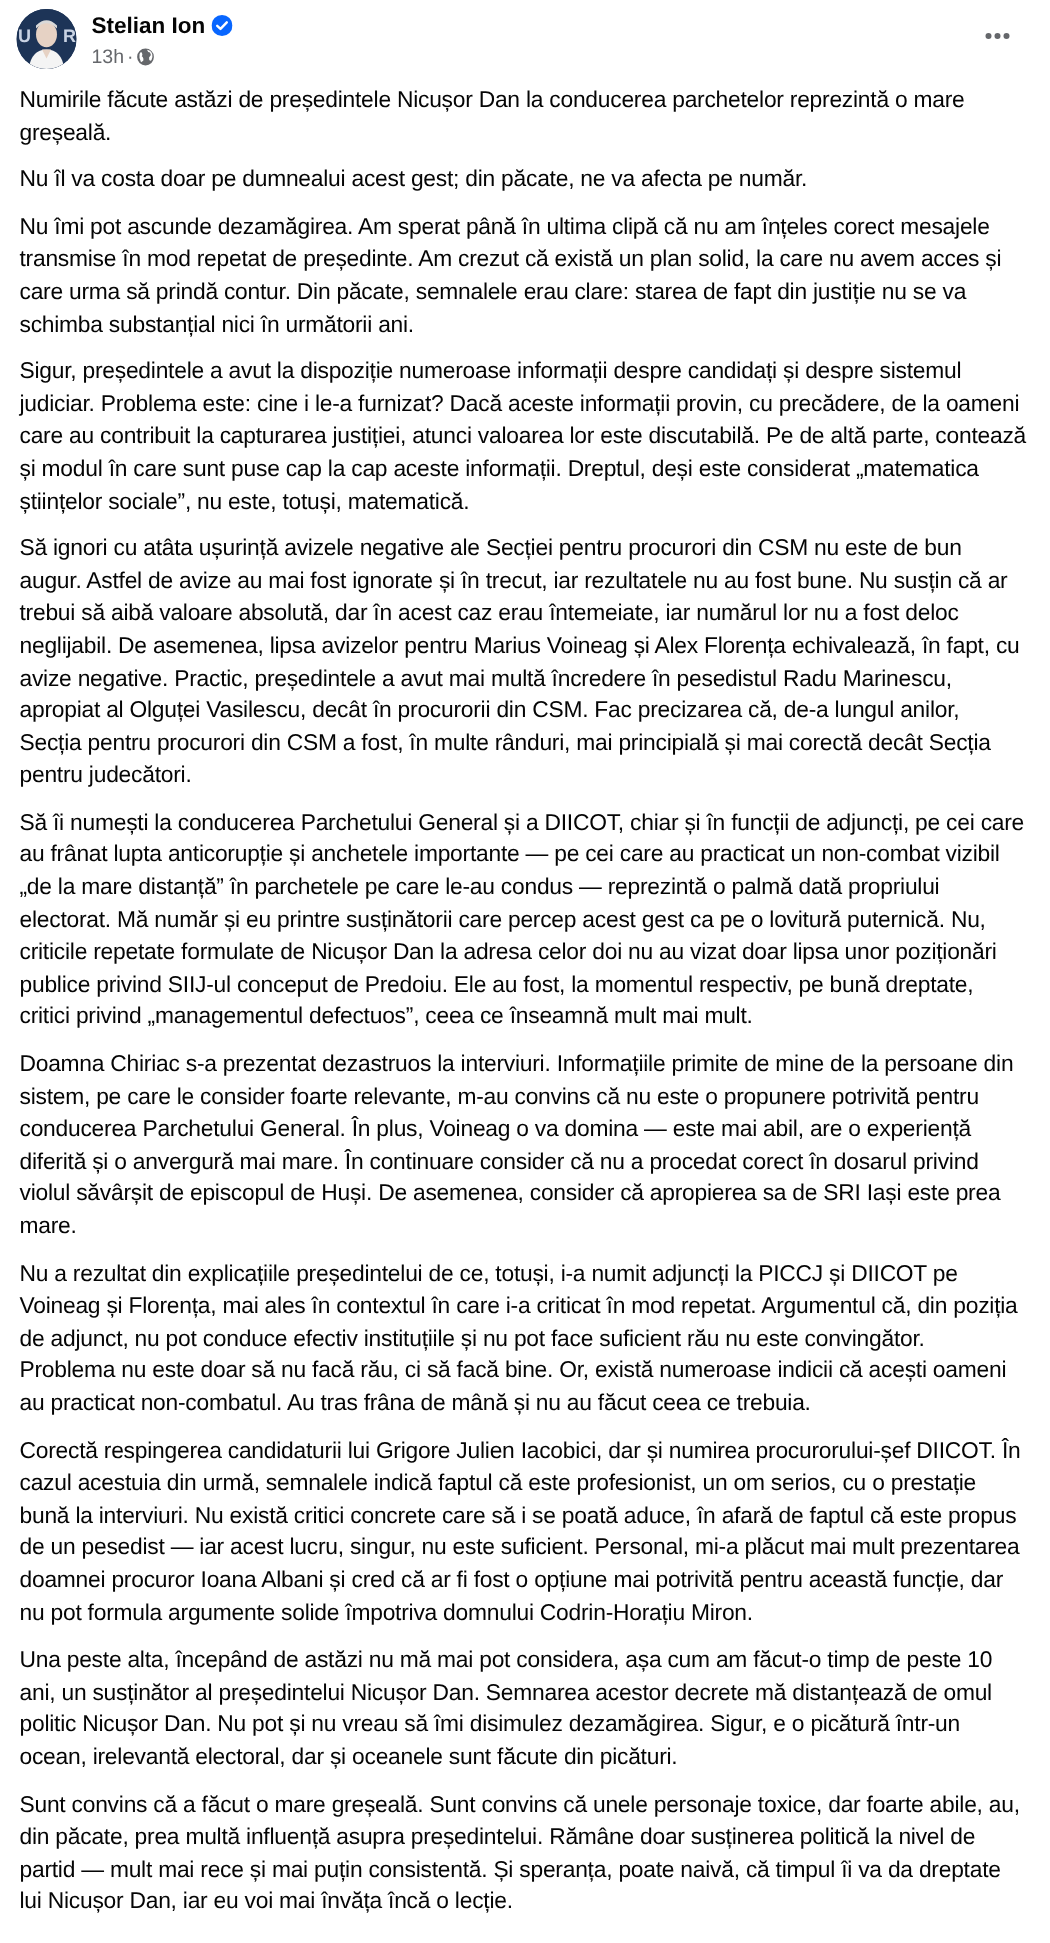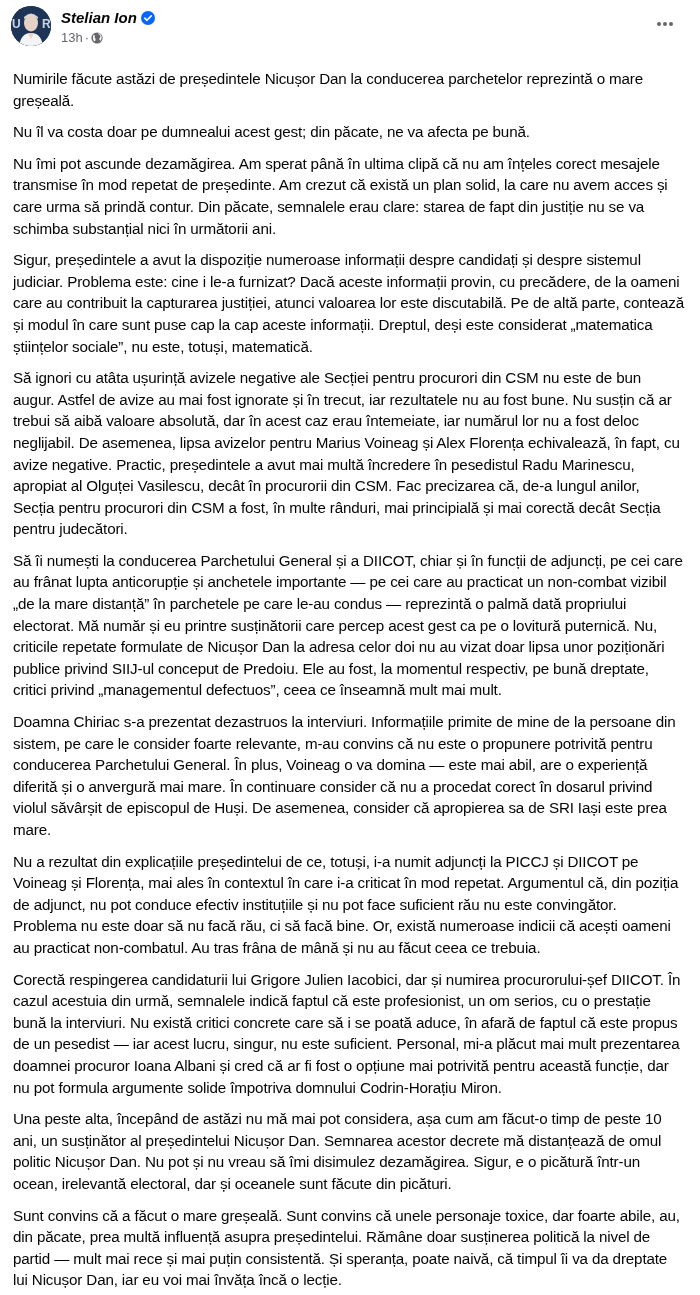--- a/index.html
+++ b/index.html
@@ -1,29 +1,29 @@
 <!DOCTYPE html>
 <html><head>
   <meta charset="utf-8">
   <style>
     html, body { margin: 0; padding: 0; background: #ffffff; }
     body { width: 700px; height: 1295px; overflow: hidden; font-family: "Liberation Sans", "DejaVu Sans", sans-serif; color: #050505; }
     .post { position: relative; width: 700px; }
     .header { position: relative; height: 52px; }
     .avatar { position: absolute; left: 11px; top: 6px; width: 40px; height: 40px; border-radius: 50%; overflow: hidden; background: #1e3558; cursor: pointer; }
     .avatar svg { display: block; }
-    .author { position: absolute; left: 61px; top: 8px; font-weight: bold; font-size: 15px; line-height: 19px; color: #050505; cursor: pointer; font-style: italic; }
+    .author { position: absolute; left: 61px; top: 8px; font-weight: bold; font-size: 15px; line-height: 19px; color: #050505; cursor: pointer; }
     .verified { display: inline-block; vertical-align: -2px; margin-left: 4px; }
     .meta { position: absolute; left: 61px; top: 30px; font-size: 13px; line-height: 16px; color: #65676b; }
     .meta .dot { margin: 0 2px; }
     .globe { display: inline-block; vertical-align: -2px; }
     .more { position: absolute; right: 20px; top: 12px; width: 30px; height: 24px; display: flex; align-items: center; justify-content: center; cursor: pointer; }
     .body { padding: 0 16px 0 13px; }
     .body p { margin: 0 0 10px 0; font-size: 15.2px; line-height: 21.6px; color: #050505; letter-spacing: -0.15px; }
-    .body p:first-child { margin-top: 16px; }
+    .body p:first-child { margin-top: 4px; }
   </style>
 </head>
 <body>
 
 <div class="post">
   <div class="header">
     <div class="avatar">
       <svg width="40" height="40" viewBox="0 0 40 40">
         <rect width="40" height="40" fill="#1d3457"></rect>
         <text x="1" y="22" font-size="12" font-family="Liberation Sans, sans-serif" font-weight="bold" fill="#c9d3e3">U</text>
@@ -50,21 +50,21 @@
       <svg width="20" height="6" viewBox="0 0 20 6">
           <circle cx="4" cy="3" r="2" fill="#65676b"></circle>
           <circle cx="10" cy="3" r="2" fill="#65676b"></circle>
           <circle cx="16" cy="3" r="2" fill="#65676b"></circle>
         </svg>
     </div>
   </div>
 
   <div class="body">
     <p>Numirile făcute astăzi de președintele Nicușor Dan la conducerea parchetelor reprezintă o mare greșeală.</p>
-    <p>Nu îl va costa doar pe dumnealui acest gest; din păcate, ne va afecta pe bună.</p>
+    <p>Nu îl va costa doar pe dumnealui acest gest; din păcate, ne va afecta pe număr.</p>
     <p>Nu îmi pot ascunde dezamăgirea. Am sperat până în ultima clipă că nu am înțeles corect mesajele transmise în mod repetat de președinte. Am crezut că există un plan solid, la care nu avem acces și care urma să prindă contur. Din păcate, semnalele erau clare: starea de fapt din justiție nu se va schimba substanțial nici în următorii ani.</p>
     <p>Sigur, președintele a avut la dispoziție numeroase informații despre candidați și despre sistemul judiciar. Problema este: cine i le-a furnizat? Dacă aceste informații provin, cu precădere, de la oameni care au contribuit la capturarea justiției, atunci valoarea lor este discutabilă. Pe de altă parte, contează și modul în care sunt puse cap la cap aceste informații. Dreptul, deși este considerat „matematica științelor sociale”, nu este, totuși, matematică.</p>
     <p>Să ignori cu atâta ușurință avizele negative ale Secției pentru procurori din CSM nu este de bun augur. Astfel de avize au mai fost ignorate și în trecut, iar rezultatele nu au fost bune. Nu susțin că ar trebui să aibă valoare absolută, dar în acest caz erau întemeiate, iar numărul lor nu a fost deloc neglijabil. De asemenea, lipsa avizelor pentru Marius Voineag și Alex Florența echivalează, în fapt, cu avize negative. Practic, președintele a avut mai multă încredere în pesedistul Radu Marinescu, apropiat al Olguței Vasilescu, decât în procurorii din CSM. Fac precizarea că, de-a lungul anilor, Secția pentru procurori din CSM a fost, în multe rânduri, mai principială și mai corectă decât Secția pentru judecători.</p>
     <p>Să îi numești la conducerea Parchetului General și a DIICOT, chiar și în funcții de adjuncți, pe cei care au frânat lupta anticorupție și anchetele importante — pe cei care au practicat un non-combat vizibil „de la mare distanță” în parchetele pe care le-au condus — reprezintă o palmă dată propriului electorat. Mă număr și eu printre susținătorii care percep acest gest ca pe o lovitură puternică. Nu, criticile repetate formulate de Nicușor Dan la adresa celor doi nu au vizat doar lipsa unor poziționări publice privind SIIJ-ul conceput de Predoiu. Ele au fost, la momentul respectiv, pe bună dreptate, critici privind „managementul defectuos”, ceea ce înseamnă mult mai mult.</p>
     <p>Doamna Chiriac s-a prezentat dezastruos la interviuri. Informațiile primite de mine de la persoane din sistem, pe care le consider foarte relevante, m-au convins că nu este o propunere potrivită pentru conducerea Parchetului General. În plus, Voineag o va domina — este mai abil, are o experiență diferită și o anvergură mai mare. În continuare consider că nu a procedat corect în dosarul privind violul săvârșit de episcopul de Huși. De asemenea, consider că apropierea sa de SRI Iași este prea mare.</p>
     <p>Nu a rezultat din explicațiile președintelui de ce, totuși, i-a numit adjuncți la PICCJ și DIICOT pe Voineag și Florența, mai ales în contextul în care i-a criticat în mod repetat. Argumentul că, din poziția de adjunct, nu pot conduce efectiv instituțiile și nu pot face suficient rău nu este convingător. Problema nu este doar să nu facă rău, ci să facă bine. Or, există numeroase indicii că acești oameni au practicat non-combatul. Au tras frâna de mână și nu au făcut ceea ce trebuia.</p>
     <p>Corectă respingerea candidaturii lui Grigore Julien Iacobici, dar și numirea procurorului-șef DIICOT. În cazul acestuia din urmă, semnalele indică faptul că este profesionist, un om serios, cu o prestație bună la interviuri. Nu există critici concrete care să i se poată aduce, în afară de faptul că este propus de un pesedist — iar acest lucru, singur, nu este suficient. Personal, mi-a plăcut mai mult prezentarea doamnei procuror Ioana Albani și cred că ar fi fost o opțiune mai potrivită pentru această funcție, dar nu pot formula argumente solide împotriva domnului Codrin-Horațiu Miron.</p>
     <p>Una peste alta, începând de astăzi nu mă mai pot considera, așa cum am făcut-o timp de peste 10 ani, un susținător al președintelui Nicușor Dan. Semnarea acestor decrete mă distanțează de omul politic Nicușor Dan. Nu pot și nu vreau să îmi disimulez dezamăgirea. Sigur, e o picătură într-un ocean, irelevantă electoral, dar și oceanele sunt făcute din picături.</p>
     <p>Sunt convins că a făcut o mare greșeală. Sunt convins că unele personaje toxice, dar foarte abile, au, din păcate, prea multă influență asupra președintelui. Rămâne doar susținerea politică la nivel de partid — mult mai rece și mai puțin consistentă. Și speranța, poate naivă, că timpul îi va da dreptate lui Nicușor Dan, iar eu voi mai învăța încă o lecție.</p>
 

